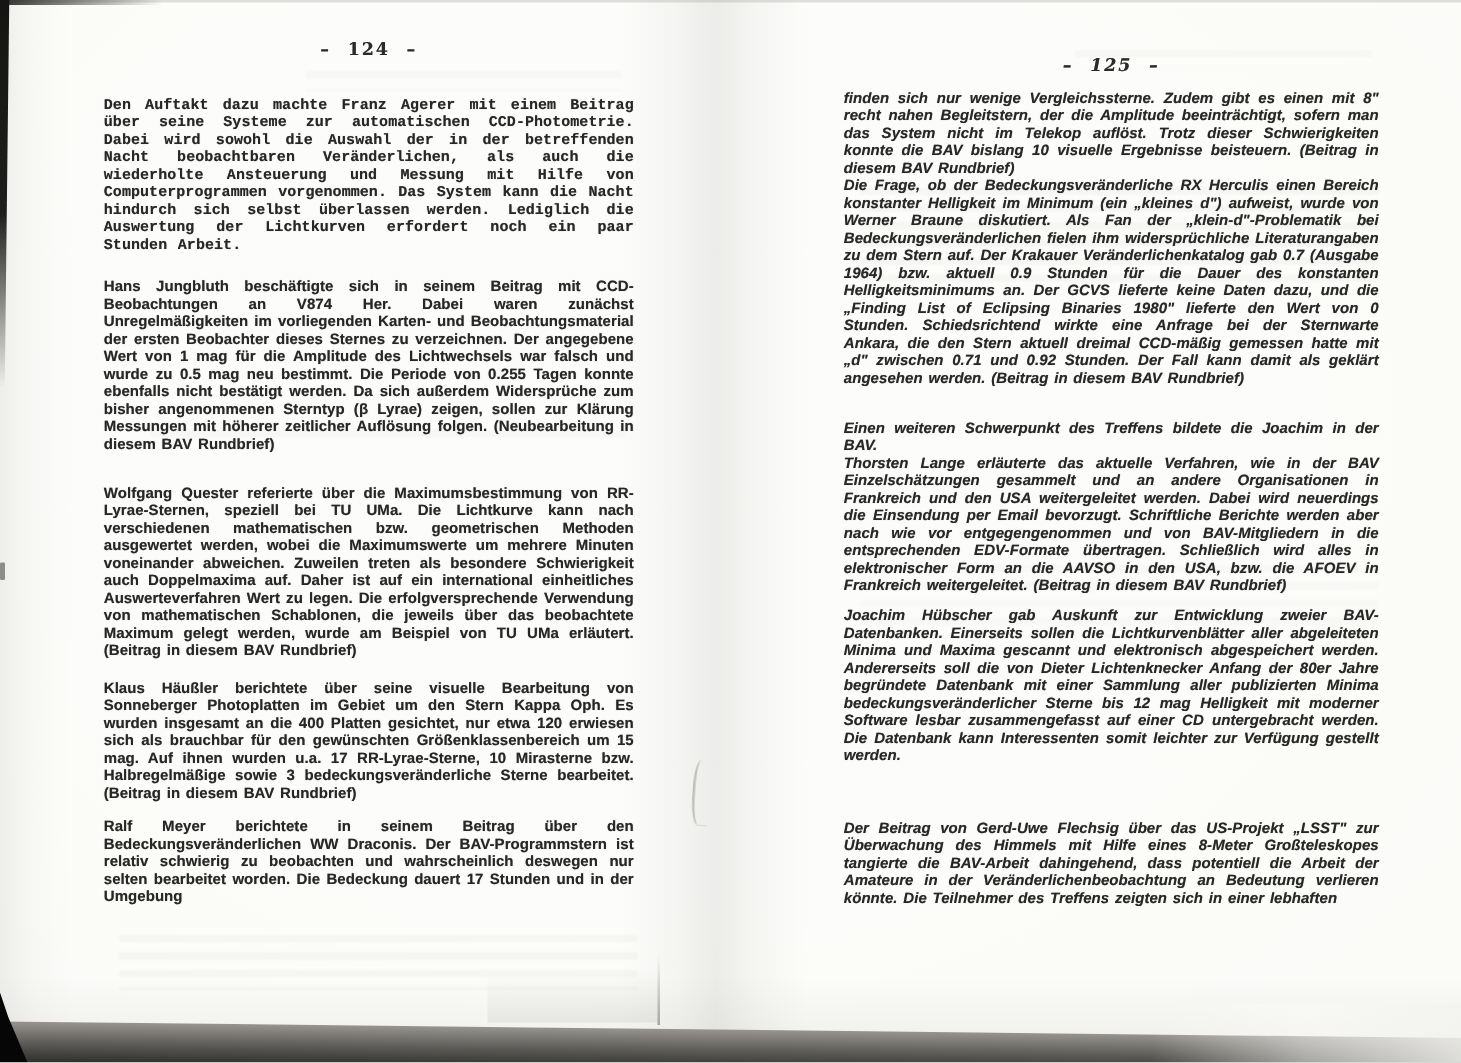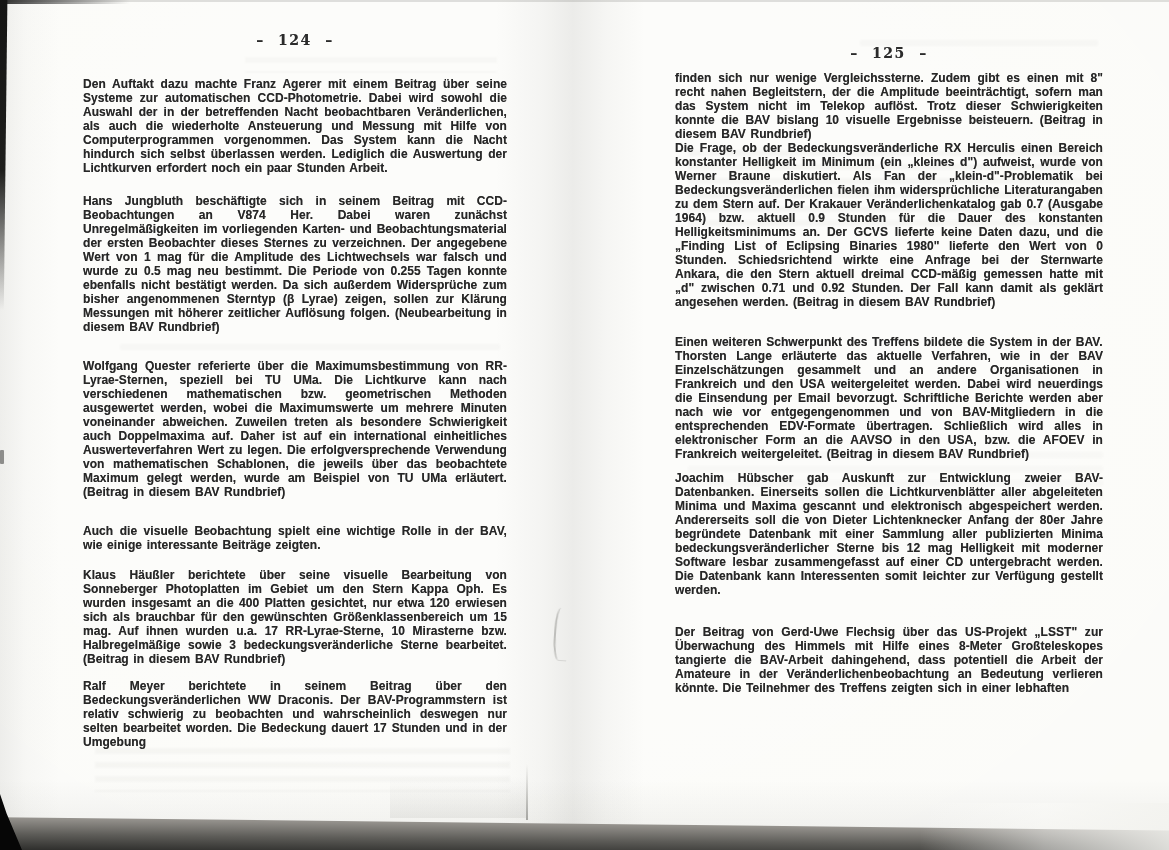--- a/index.html
+++ b/index.html
@@ -94,21 +94,21 @@
   .g1 { left: 245px; top: 57px;  width: 252px; height: 16px; }
   .g2 { left: 120px; top: 344px; width: 380px; height: 13px; opacity: 0.05; }
   .g3 { left: 95px;  top: 748px; width: 415px; height: 44px; opacity: 0.07; }
   .g4 { left: 688px; top: 150px; width: 415px; height: 78px; opacity: 0.07; }
   .g5 { left: 688px; top: 452px; width: 415px; height: 58px; opacity: 0.045; }
   .g6 { left: 860px; top: 40px;  width: 238px; height: 14px; opacity: 0.05; }
 
   
   .page { position: absolute; }
   .page-left  { left: 83px;  top: 32px; width: 424px; }
-  .page-right { left: 675px; top: 45px; width: 428px; }
+  .page-right { left: 675px; top: 45px; width: 428px; font-style: italic; }
 
   .page-number {
     text-align: center;
     font-family: "DejaVu Serif", "Liberation Serif", serif;
     font-size: 14px;
     font-weight: bold;
     letter-spacing: 1.5px;
     word-spacing: 7px;
     color: #2b2b2b;
     text-shadow: 0 0 0.5px rgba(40,40,40,0.5);
@@ -122,33 +122,33 @@
     line-height: 14px;
     color: #272727;
     letter-spacing: 0.05px;
     word-spacing: 1.2px;
     text-shadow: 0 0 0.6px rgba(39,39,39,0.55);
     hyphens: auto;
     -webkit-hyphens: auto;
   }
 
   
-  .p-l1 { margin-top: 29px; }
+  .p-l1 { margin-top: 29px; font-family: Liberation Mono, monospace; }
   .p-l2 { margin-top: 19px; }
   .p-l3 { margin-top: 25px; }
   .p-l4 { margin-top: 25px; }
   .p-l5 { margin-top: 16px; }
   .p-l6 { margin-top: 13px; }
 
   .p-r1 { margin-top: 10px; }
   .p-r2 { }
   .p-r3 { margin-top: 26px; }
   .p-r4 { }
   .p-r5 { margin-top: 10px; }
-  .p-r6 { margin-top: 28px; }
+  .p-r6 { margin-top: 44px; }
 </style>
 </head>
 <body>
 
 <div class="scan">
 
   <div class="paper-tone"></div>
   <div class="gutter"></div>
 
   <div class="ghost g1"></div>
@@ -156,30 +156,29 @@
   <div class="ghost g3"></div>
   <div class="ghost g4"></div>
   <div class="ghost g5"></div>
   <div class="ghost g6"></div>
 
   <section class="page page-left">
     <div class="page-number">– 124 –</div>
     <p class="para p-l1">Den Auftakt dazu machte Franz Agerer mit einem Beitrag über seine Systeme zur automatischen CCD-Photometrie. Dabei wird sowohl die Auswahl der in der betreffenden Nacht beobachtbaren Veränderlichen, als auch die wiederholte Ansteuerung und Messung mit Hilfe von Computerprogrammen vorgenommen. Das System kann die Nacht hindurch sich selbst überlassen werden. Lediglich die Auswertung der Lichtkurven erfordert noch ein paar Stunden Arbeit.</p>
     <p class="para p-l2">Hans Jungbluth beschäftigte sich in seinem Beitrag mit CCD-Beobachtungen an V874 Her. Dabei waren zunächst Unregelmäßigkeiten im vorliegenden Karten- und Beobachtungsmaterial der ersten Beobachter dieses Sternes zu verzeichnen. Der angegebene Wert von 1 mag für die Amplitude des Lichtwechsels war falsch und wurde zu 0.5 mag neu bestimmt. Die Periode von 0.255 Tagen konnte ebenfalls nicht bestätigt werden. Da sich außerdem Widersprüche zum bisher angenommenen Sterntyp (β Lyrae) zeigen, sollen zur Klärung Messungen mit höherer zeitlicher Auflösung folgen. (Neubearbeitung in diesem BAV Rundbrief)</p>
     <p class="para p-l3">Wolfgang Quester referierte über die Maximumsbestimmung von RR-Lyrae-Sternen, speziell bei TU UMa. Die Lichtkurve kann nach verschiedenen mathematischen bzw. geometrischen Methoden ausgewertet werden, wobei die Maximumswerte um mehrere Minuten voneinander abweichen. Zuweilen treten als besondere Schwierigkeit auch Doppelmaxima auf. Daher ist auf ein international einheitliches Auswerteverfahren Wert zu legen. Die erfolgversprechende Verwendung von mathematischen Schablonen, die jeweils über das beobachtete Maximum gelegt werden, wurde am Beispiel von TU UMa erläutert. (Beitrag in diesem BAV Rundbrief)</p>
-    <p class="para p-l4">Auch die visuelle Beobachtung spielt eine wichtige Rolle in der BAV, wie einige interessante Beiträge zeigten.</p>
     <p class="para p-l5">Klaus Häußler berichtete über seine visuelle Bearbeitung von Sonneberger Photoplatten im Gebiet um den Stern Kappa Oph. Es wurden insgesamt an die 400 Platten gesichtet, nur etwa 120 erwiesen sich als brauchbar für den gewünschten Größenklassenbereich um 15 mag. Auf ihnen wurden u.a. 17 RR-Lyrae-Sterne, 10 Mirasterne bzw. Halbregelmäßige sowie 3 bedeckungsveränderliche Sterne bearbeitet. (Beitrag in diesem BAV Rundbrief)</p>
     <p class="para p-l6">Ralf Meyer berichtete in seinem Beitrag über den Bedeckungsveränderlichen WW Draconis. Der BAV-Programmstern ist relativ schwierig zu beobachten und wahrscheinlich deswegen nur selten bearbeitet worden. Die Bedeckung dauert 17 Stunden und in der Umgebung</p>
   </section>
 
   <section class="page page-right">
     <div class="page-number">– 125 –</div>
     <p class="para p-r1">finden sich nur wenige Vergleichssterne. Zudem gibt es einen mit 8" recht nahen Begleitstern, der die Amplitude beeinträchtigt, sofern man das System nicht im Telekop auflöst. Trotz dieser Schwierigkeiten konnte die BAV bislang 10 visuelle Ergebnisse beisteuern. (Beitrag in diesem BAV Rundbrief)</p>
     <p class="para p-r2">Die Frage, ob der Bedeckungsveränderliche RX Herculis einen Bereich konstanter Helligkeit im Minimum (ein „kleines d") aufweist, wurde von Werner Braune diskutiert. Als Fan der „klein-d"-Problematik bei Bedeckungsveränderlichen fielen ihm widersprüchliche Literaturangaben zu dem Stern auf. Der Krakauer Veränderlichenkatalog gab 0.7 (Ausgabe 1964) bzw. aktuell 0.9 Stunden für die Dauer des konstanten Helligkeitsminimums an. Der GCVS lieferte keine Daten dazu, und die „Finding List of Eclipsing Binaries 1980" lieferte den Wert von 0 Stunden. Schiedsrichtend wirkte eine Anfrage bei der Sternwarte Ankara, die den Stern aktuell dreimal CCD-mäßig gemessen hatte mit „d" zwischen 0.71 und 0.92 Stunden. Der Fall kann damit als geklärt angesehen werden. (Beitrag in diesem BAV Rundbrief)</p>
-    <p class="para p-r3">Einen weiteren Schwerpunkt des Treffens bildete die System in der BAV.</p>
+    <p class="para p-r3">Einen weiteren Schwerpunkt des Treffens bildete die Joachim in der BAV.</p>
     <p class="para p-r4">Thorsten Lange erläuterte das aktuelle Verfahren, wie in der BAV Einzelschätzungen gesammelt und an andere Organisationen in Frankreich und den USA weitergeleitet werden. Dabei wird neuerdings die Einsendung per Email bevorzugt. Schriftliche Berichte werden aber nach wie vor entgegengenommen und von BAV-Mitgliedern in die entsprechenden EDV-Formate übertragen. Schließlich wird alles in elektronischer Form an die AAVSO in den USA, bzw. die AFOEV in Frankreich weitergeleitet. (Beitrag in diesem BAV Rundbrief)</p>
     <p class="para p-r5">Joachim Hübscher gab Auskunft zur Entwicklung zweier BAV-Datenbanken. Einerseits sollen die Lichtkurvenblätter aller abgeleiteten Minima und Maxima gescannt und elektronisch abgespeichert werden. Andererseits soll die von Dieter Lichtenknecker Anfang der 80er Jahre begründete Datenbank mit einer Sammlung aller publizierten Minima bedeckungsveränderlicher Sterne bis 12 mag Helligkeit mit moderner Software lesbar zusammengefasst auf einer CD untergebracht werden. Die Datenbank kann Interessenten somit leichter zur Verfügung gestellt werden.</p>
     <p class="para p-r6">Der Beitrag von Gerd-Uwe Flechsig über das US-Projekt „LSST" zur Überwachung des Himmels mit Hilfe eines 8-Meter Großteleskopes tangierte die BAV-Arbeit dahingehend, dass potentiell die Arbeit der Amateure in der Veränderlichenbeobachtung an Bedeutung verlieren könnte. Die Teilnehmer des Treffens zeigten sich in einer lebhaften</p>
   </section>
 
   <div class="edge-top-faint"></div>
   <div class="edge-top"></div>
   <div class="edge-left"></div>
   <div class="edge-dash"></div>
   <div class="hook-mark"></div>

